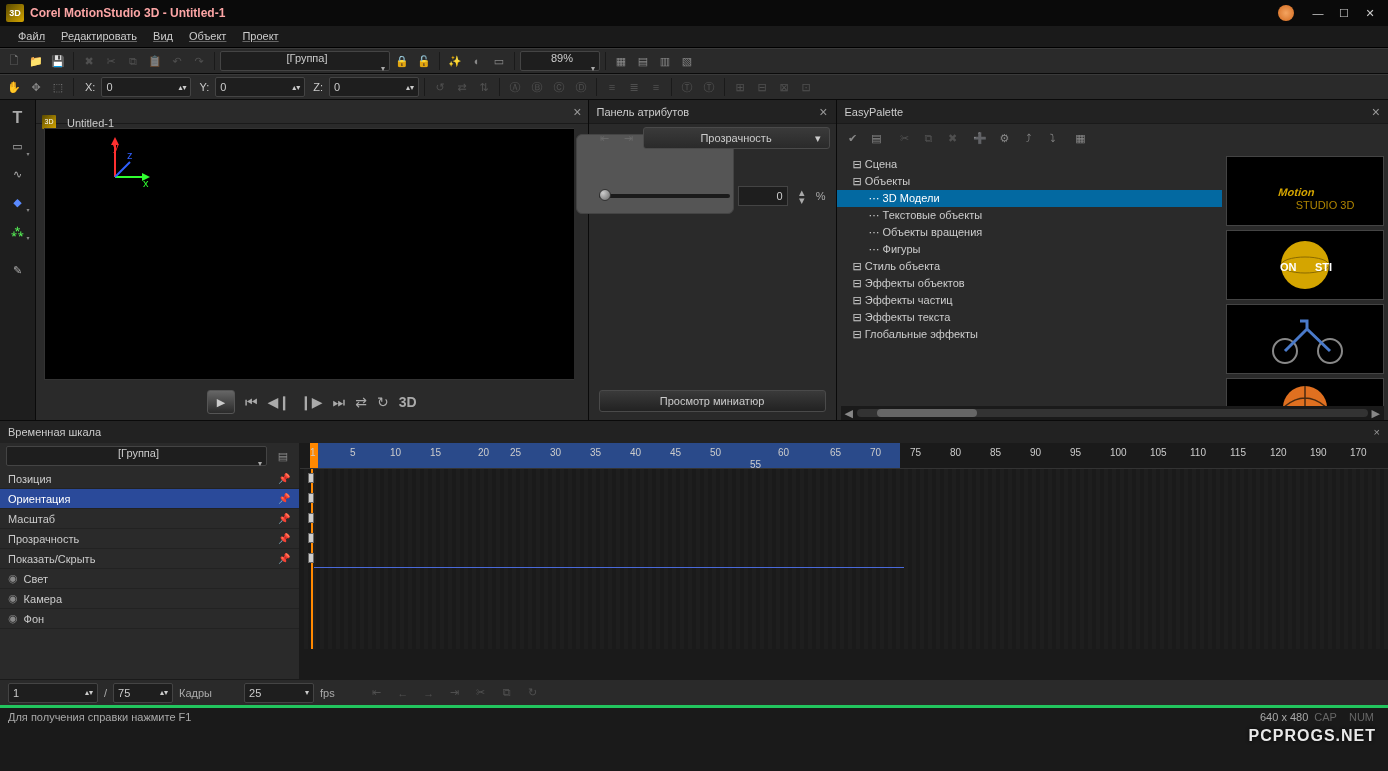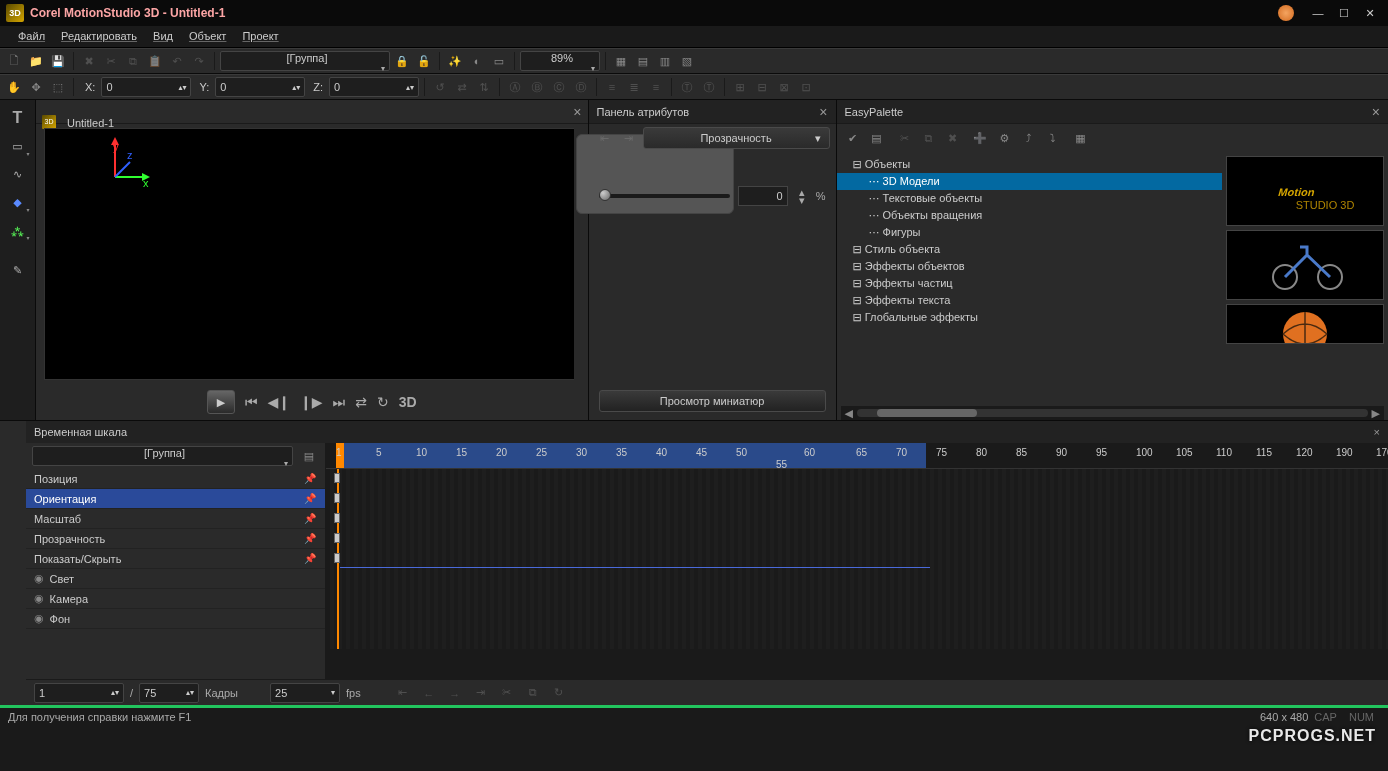--- a/index.html
+++ b/index.html
@@ -69,21 +69,21 @@
 .tree .node.child { padding-left: 32px; }
 .tree .node.sel { background: #0369a1; color: #fff; }
 .thumbs { width: 166px; background: #2a2a2a; padding: 4px; overflow: hidden; }
 .thumb { width: 158px; height: 70px; background: #000; margin-bottom: 4px; border: 1px solid #444; display: flex; align-items: center; justify-content: center; overflow: hidden; }
 .ep-body { display: flex; flex: 1; overflow: hidden; }
 .ep-scroll { height: 14px; background: #1a1a1a; display: flex; align-items: center; margin: 0 4px; }
 .ep-scroll .track { flex: 1; height: 8px; background: #333; border-radius: 4px; position: relative; }
 .ep-scroll .track .th { position: absolute; left: 20px; width: 100px; top: 0; bottom: 0; background: #666; border-radius: 4px; }
 
 
-.timeline-panel { background: #2a2a2a; border-top: 1px solid #0a0a0a; height: 285px; display: flex; flex-direction: column; padding-left: 26px; }
+.timeline-panel { background: #2a2a2a; border-top: 1px solid #0a0a0a; height: 285px; display: flex; flex-direction: column; }
 .tl-header { height: 22px; background: #222; display: flex; align-items: center; padding: 0 8px; color: #ccc; }
 .tl-header .closex { margin-left: auto; color: #999; }
 .tl-body { flex: 1; display: flex; overflow: hidden; }
 .tl-left { width: 300px; background: #2a2a2a; border-right: 1px solid #1a1a1a; overflow: hidden; }
 .tl-row { height: 20px; display: flex; align-items: center; padding: 0 8px; border-bottom: 1px solid #222; color: #ccc; }
 .tl-row.sel { background: #2a4a9a; color: #fff; }
 .tl-row .pin { margin-left: auto; color: #888; font-size: 10px; }
 .tl-row .ico { margin-right: 6px; color: #888; }
 .tl-dd-row { height: 26px; display: flex; align-items: center; padding: 0 6px; gap: 6px; }
 .tl-right { flex: 1; background: #1a1a1a; position: relative; overflow: hidden; }
@@ -310,40 +310,49 @@
       <div class="sep"></div>
       <div class="tbtn">➕</div>
       <div class="tbtn">⚙</div>
       <div class="tbtn">⤴</div>
       <div class="tbtn">⤵</div>
       <div class="sep"></div>
       <div class="tbtn">▦</div>
     </div>
     <div class="ep-body">
       <div class="tree" id="ep-tree">
+          <div class="node">⊟ Сцена</div>
           <div class="node">⊟ Объекты</div>
           <div class="node child sel">⋯ 3D Модели</div>
           <div class="node child">⋯ Текстовые объекты</div>
           <div class="node child">⋯ Объекты вращения</div>
           <div class="node child">⋯ Фигуры</div>
           <div class="node">⊟ Стиль объекта</div>
           <div class="node">⊟ Эффекты объектов</div>
           <div class="node">⊟ Эффекты частиц</div>
           <div class="node">⊟ Эффекты текста</div>
           <div class="node">⊟ Глобальные эффекты</div>
         </div>
       <div class="thumbs">
         <div class="thumb">
             <svg width="140" height="60">
               <text x="70" y="35" fill="#d4a500" font-size="22" font-weight="bold" text-anchor="middle" transform="skewX(-15)">Motion</text>
               <text x="90" y="48" fill="#b08500" font-size="8" text-anchor="middle">STUDIO 3D</text>
             </svg>
           </div>
         <div class="thumb">
             <svg width="140" height="60">
+              <circle cx="70" cy="30" r="24" fill="#d4a500"></circle>
+              <ellipse cx="70" cy="30" rx="24" ry="8" fill="none" stroke="#8a6a00" stroke-width="1"></ellipse>
+              <text x="45" y="36" fill="#fff" font-size="14" font-weight="bold">ON</text>
+              <text x="80" y="36" fill="#fff" font-size="14" font-weight="bold">STI</text>
+            </svg>
+          </div>
+        <div class="thumb">
+            <svg width="140" height="60">
               <circle cx="50" cy="42" r="12" fill="none" stroke="#888" stroke-width="2"></circle>
               <circle cx="95" cy="42" r="12" fill="none" stroke="#888" stroke-width="2"></circle>
               <path d="M50 42 L72 20 L95 42 M72 20 L72 12 L65 12" stroke="#4a7aca" stroke-width="3" fill="none"></path>
             </svg>
           </div>
         <div class="thumb" style="height:40px">
             <svg width="140" height="40">
               <circle cx="70" cy="30" r="22" fill="#e07020"></circle>
               <path d="M48 30 Q70 10 92 30 M48 30 Q70 50 92 30 M70 8 L70 52" stroke="#4a2a10" stroke-width="1.5" fill="none"></path>
             </svg>
@@ -411,21 +420,21 @@
     </div>
     <div class="tl-right">
       <div class="tl-ruler">
         <div class="active"></div>
         <div class="playhead"></div>
         <div class="ticks" id="tl-ticks">
             <div class="tick" style="left: 10px;">1</div>
             <div class="tick" style="left: 50px;">5</div>
             <div class="tick" style="left: 90px;">10</div>
             <div class="tick" style="left: 130px;">15</div>
-            <div class="tick" style="left: 170px;">20</div>
+            <div class="tick" style="left: 178px;">20</div>
             <div class="tick" style="left: 210px;">25</div>
             <div class="tick" style="left: 250px;">30</div>
             <div class="tick" style="left: 290px;">35</div>
             <div class="tick" style="left: 330px;">40</div>
             <div class="tick" style="left: 370px;">45</div>
             <div class="tick" style="left: 410px;">50</div>
             <div class="tick" style="left: 450px; margin-top: 12px;">55</div>
             <div class="tick" style="left: 478px;">60</div>
             <div class="tick" style="left: 530px;">65</div>
             <div class="tick" style="left: 570px;">70</div>

